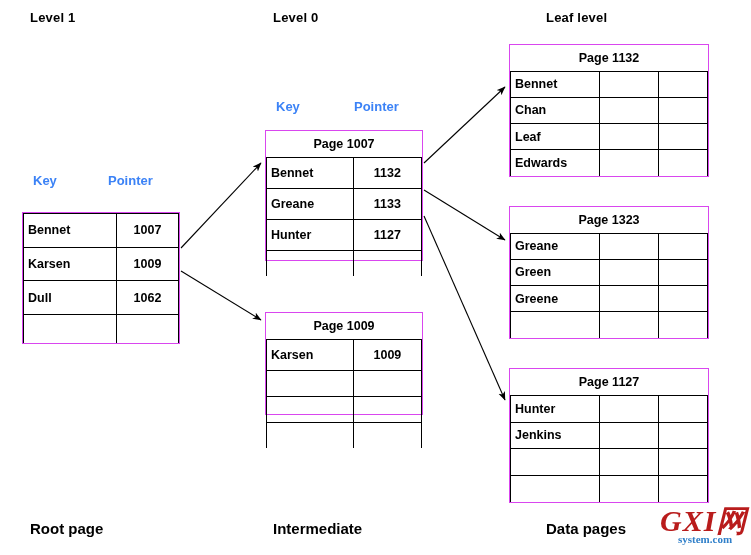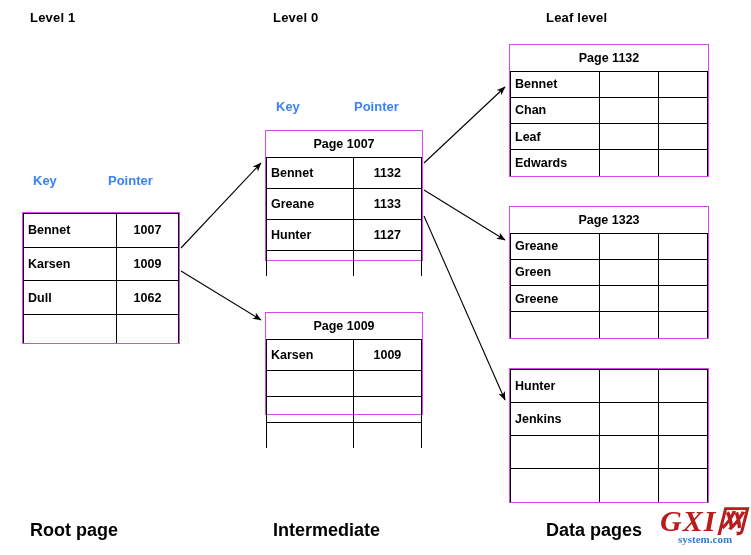--- a/index.html
+++ b/index.html
@@ -76,21 +76,21 @@
   svg.arrows {
     position: absolute;
     left: 0;
     top: 0;
     width: 751px;
     height: 555px;
     pointer-events: none;
   }
   .foot-label {
     position: absolute;
-    font-size: 18px;
+    font-size: 15px;
     font-weight: bold;
     color: #000000;
     white-space: nowrap;
   }
   #watermark {
     position: absolute;
     left: 660px;
     top: 506px;
     width: 90px;
     height: 46px;
@@ -309,20 +309,23 @@
   </div>
 
   <div class="page-table" style="left:509px; top:368px; width:200px; height:135px;">
     <table>
       <colgroup>
           <col style="width:45%">
           <col style="width:30%">
           <col style="width:25%">
         </colgroup>
       <tbody>
+          <tr>
+        <td class="title" colspan="3">Page 1127</td>
+      </tr>
       <tr>
         <td>Hunter</td>
         <td class="blank"></td>
         <td class="blank"></td>
       </tr>
       <tr>
         <td>Jenkins</td>
         <td class="blank"></td>
         <td class="blank"></td>
       </tr>

